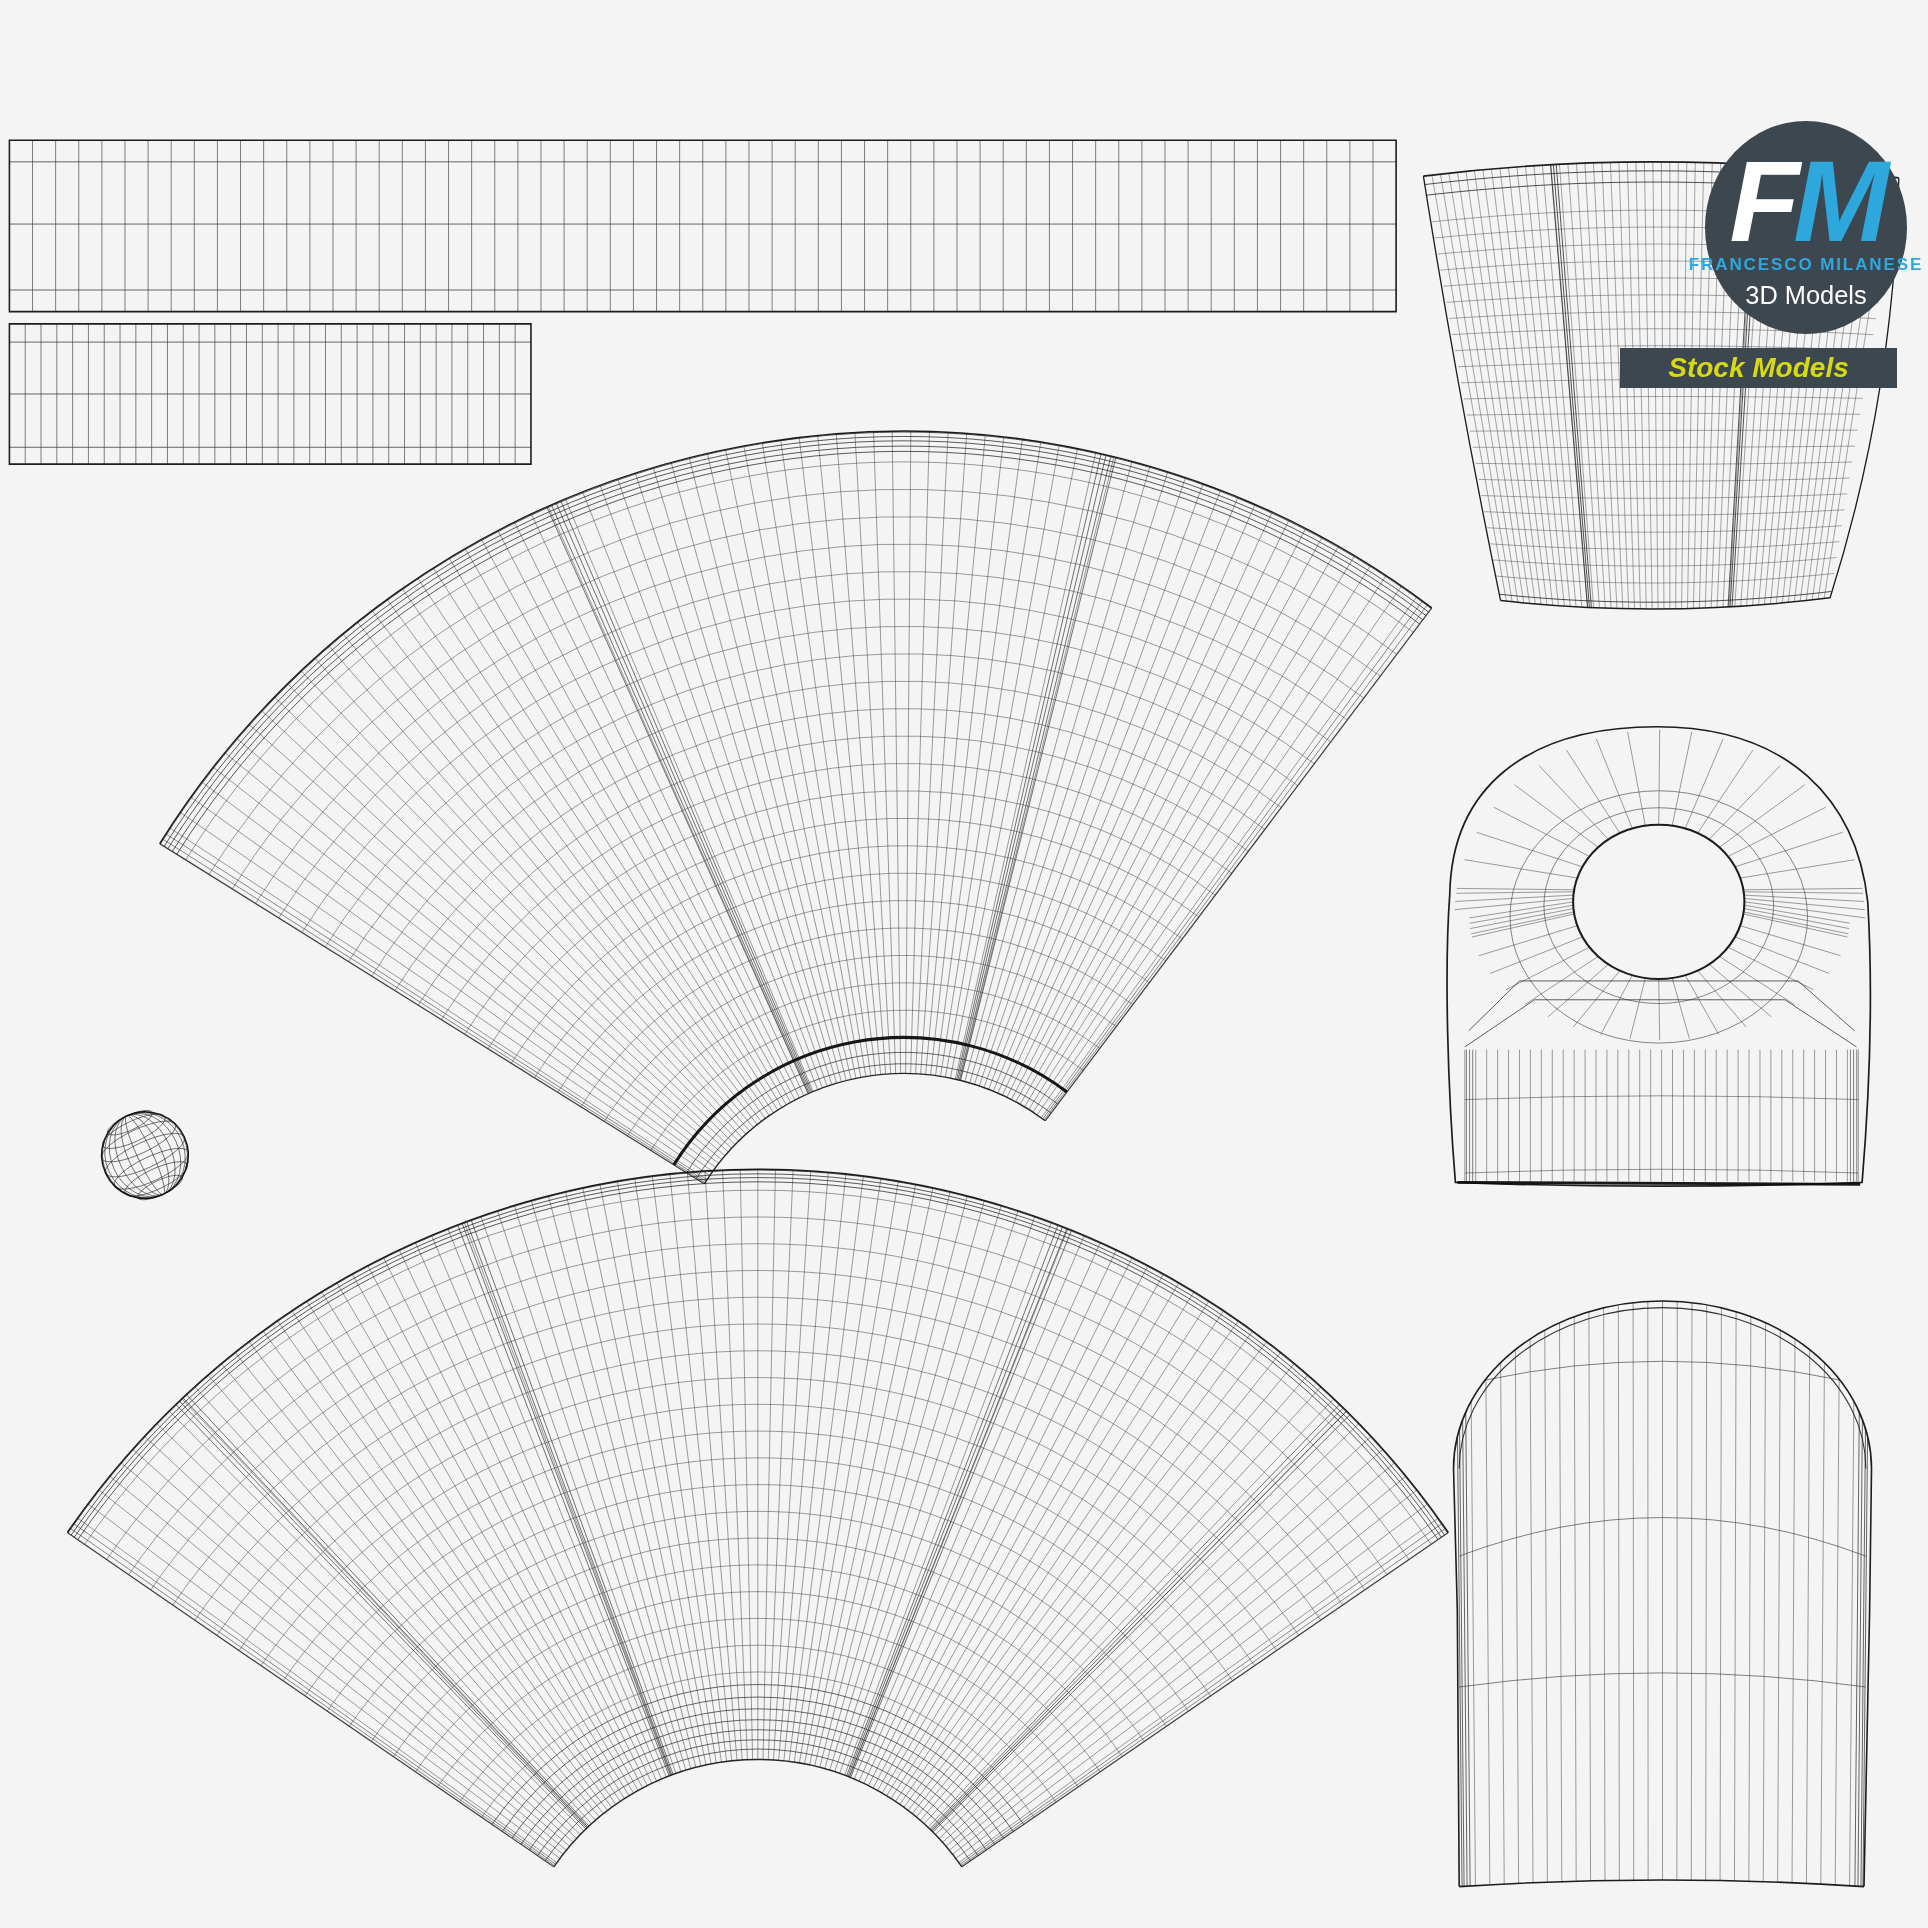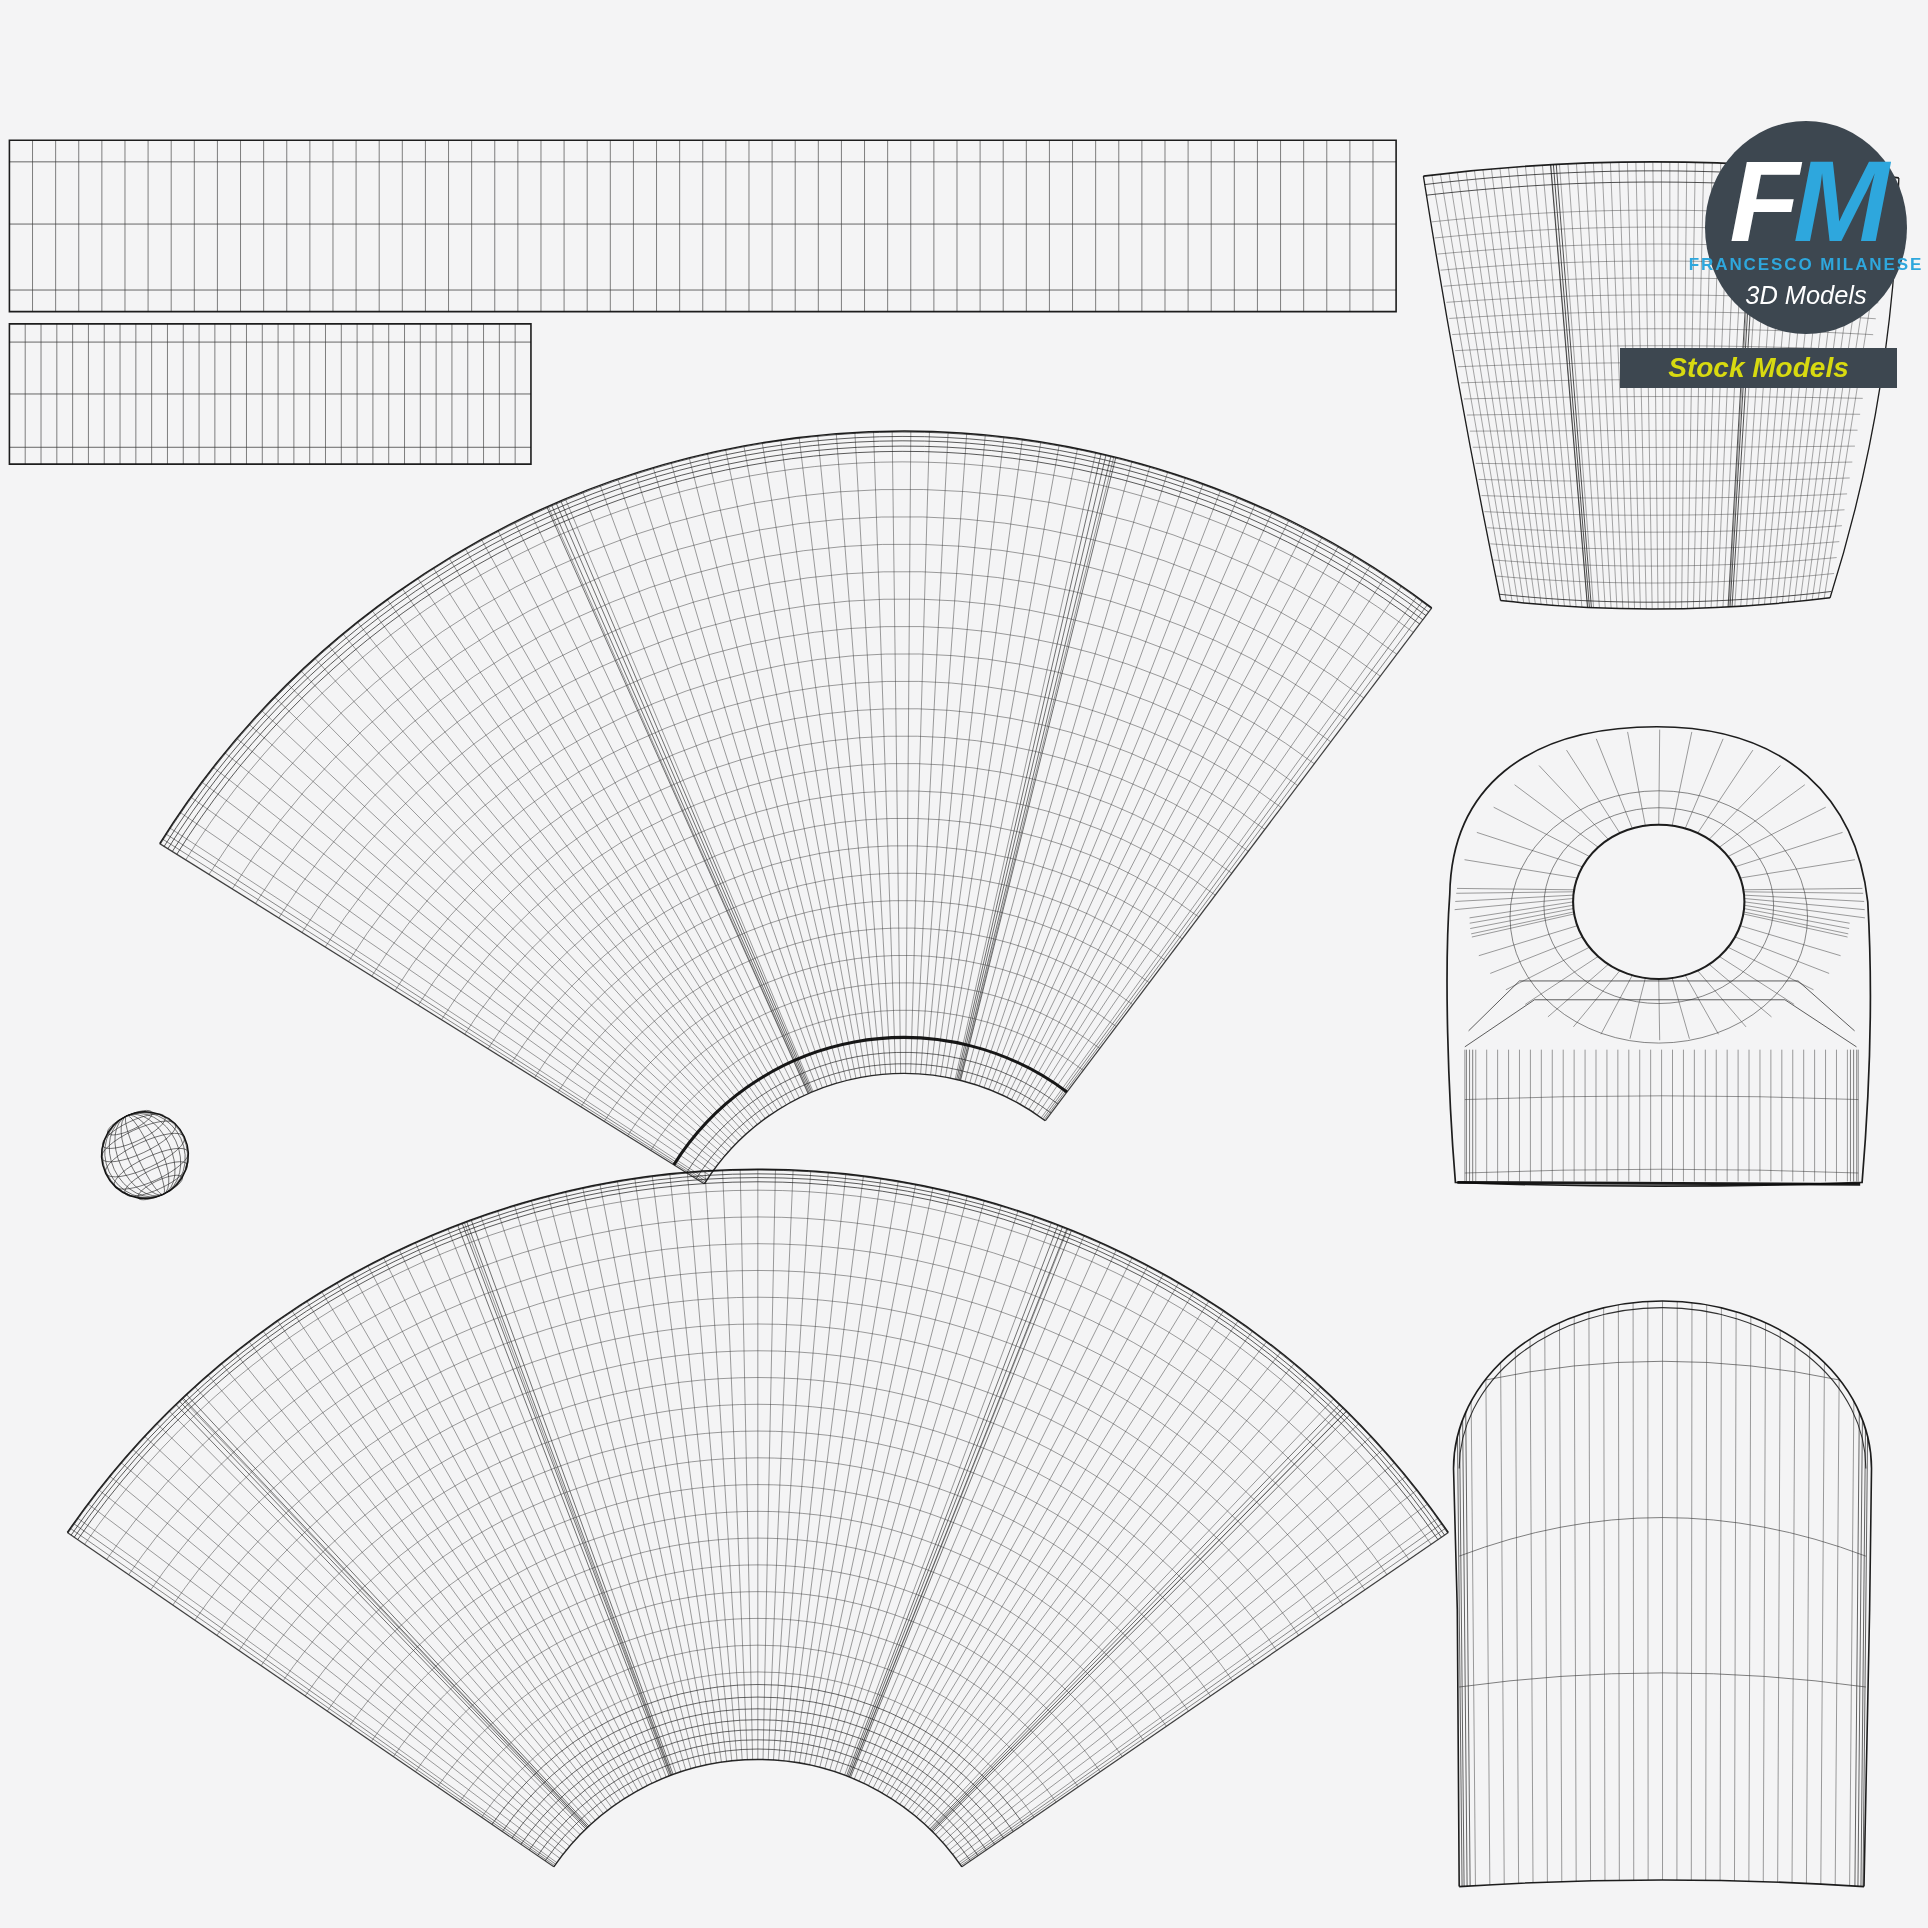--- a/index.html
+++ b/index.html
@@ -23,21 +23,20 @@
     letter-spacing:-6.6px;
     margin-top:5.6px;
   }
   .logo-author{
     font-weight:bold;
     letter-spacing:1.9px;
     margin-top:1.9px;
     white-space:nowrap;
   }
   .logo-tagline{
-    font-style:italic;
     margin-top:6px;
     white-space:nowrap;
   }
   .stock-badge{
     position:absolute;
     display:flex;align-items:center;justify-content:center;
     font-style:italic;font-weight:bold;
     white-space:nowrap;
   }
 </style>

